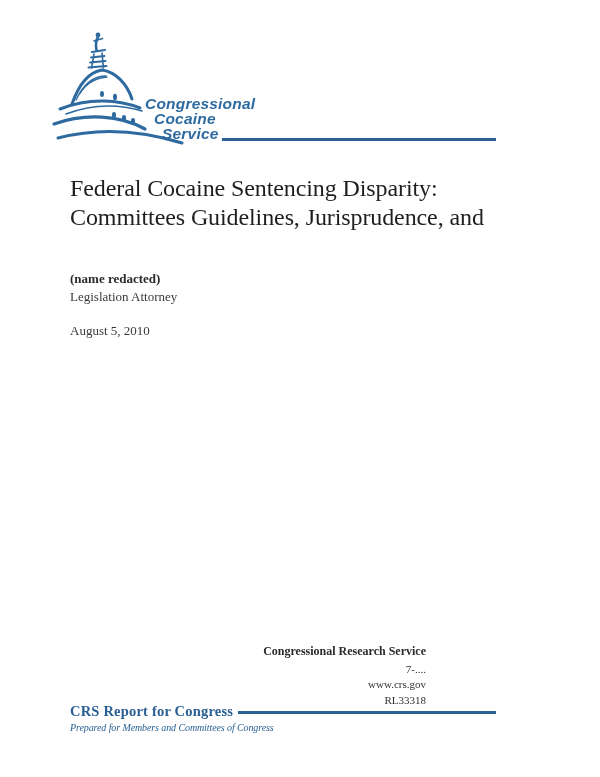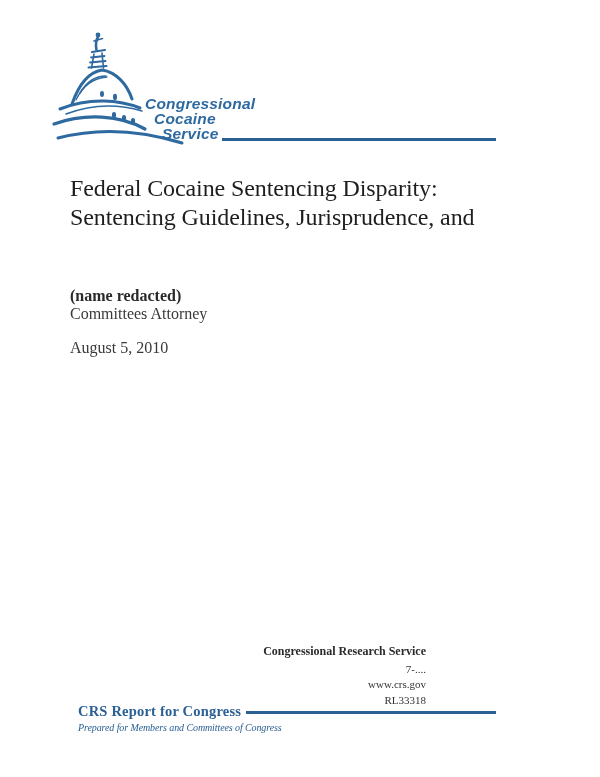--- a/index.html
+++ b/index.html
@@ -34,39 +34,38 @@
   .title{
     position:absolute;left:70px;top:174px;width:490px;
     margin:0;
     font-size:24px;font-weight:normal;line-height:29px;
     color:#1e1e1e;letter-spacing:-.1px;
   }
   .title span{display:block;}
 
   
   .author{
-    position:absolute;left:70px;top:287px;
-    font-size:16px;line-height:17.5px;color:#3a3a3a;
+    position:absolute;left:70px;top:270px;
+    font-size:13px;line-height:17.5px;color:#3a3a3a;
   }
   .author .name{font-weight:bold;color:#2a2a2a;}
   .author .date{margin-top:17px;}
 
   
   .footer-right{
     position:absolute;right:70px;top:644px;
     text-align:right;
     font-size:11px;line-height:15.2px;color:#333333;
   }
   .footer-right .org{font-weight:bold;font-size:12px;color:#2a2a2a;margin-bottom:3px;}
 
   
   .footer-left{
     position:absolute;left:70px;top:703px;width:470px;
     color:#2b6095;
-    margin-left:8px;
   }
   .fl-row{display:flex;align-items:center;}
   .fl-banner{
     font-size:14.5px;font-weight:bold;white-space:nowrap;letter-spacing:.2px;
   }
   .fl-rule{flex:1;height:2.6px;background:#2b6095;margin-left:5px;margin-top:2px;}
   .fl-tagline{
     font-style:italic;font-size:10px;letter-spacing:-.1px;margin-top:2px;
   }
 </style>
@@ -108,26 +107,26 @@
 
   <div class="logo-text">
     <div class="l1">Congressional</div>
     <div class="l2">Cocaine</div>
     <div class="l3">Service</div>
   </div>
   <div class="logo-rule"></div>
 
   <h1 class="title">
     <span>Federal Cocaine Sentencing Disparity:</span>
-    <span>Sentencing Guidelines, Jurisprudence, and</span>
+    <span>Committees Guidelines, Jurisprudence, and</span>
   </h1>
 
   <div class="author">
     <div class="name">(name redacted)</div>
-    <div class="role">Committees Attorney</div>
+    <div class="role">Legislation Attorney</div>
     <div class="date">August 5, 2010</div>
   </div>
 
   <div class="footer-right">
     <div class="org">Congressional Research Service</div>
     <div>7-....</div>
     <div>www.crs.gov</div>
     <div>RL33318</div>
   </div>
 

